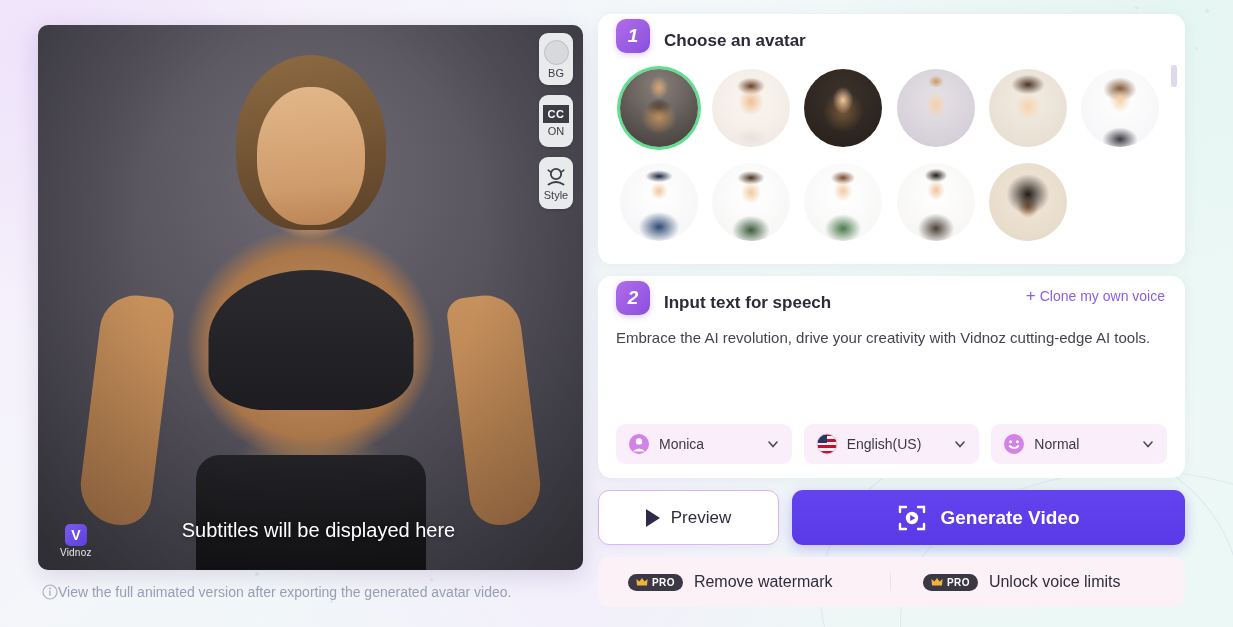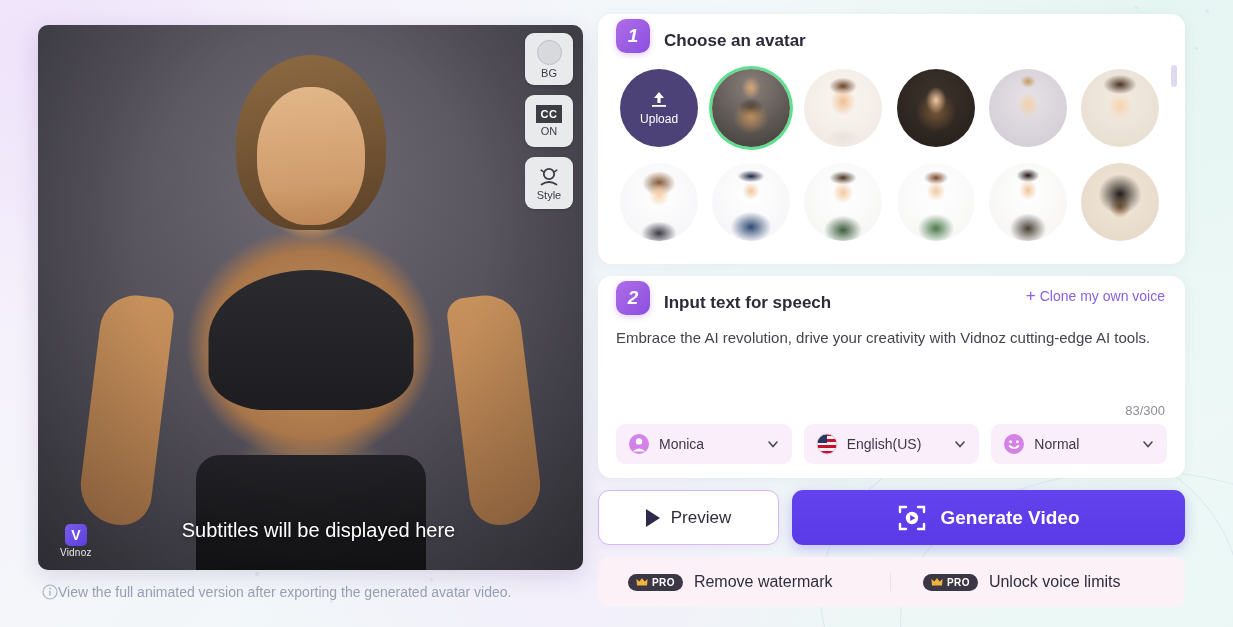--- a/index.html
+++ b/index.html
@@ -69,21 +69,21 @@
   .video-vignette {
     position: absolute; inset: 0;
     background: radial-gradient(ellipse at 50% 40%, rgba(0,0,0,0) 45%, rgba(0,0,0,0.28) 100%);
   }
 
   .video-ctrls {
     position: absolute; top: 8px; right: 10px;
     display: flex; flex-direction: column; gap: 10px; z-index: 5;
   }
   .ctrl-btn {
-    width: 48px; height: 52px; border-radius: 9px;
+    width: 34px; height: 52px; border-radius: 9px;
     background: #e9eaec;
     display: flex; flex-direction: column; align-items: center; justify-content: center;
     gap: 3px; cursor: pointer;
     box-shadow: 0 1px 3px rgba(0,0,0,0.18);
   }
   .ctrl-label { font-size: 11px; color: #3c3c44; line-height: 1; }
   .bg-circle {
     width: 25px; height: 25px; border-radius: 50%;
     background: #d8d9dc; border: 1px solid #bfc0c4;
   }
@@ -309,29 +309,20 @@
   <div class="right-col">
 
     <div class="card avatar-card">
       <div class="card-head">
         <span class="step-badge">1</span>
         <span class="card-title">Choose an avatar</span>
       </div>
       <div class="avatar-scroll">
         <div class="avatar-grid">
 
-          <div class="av-cell">
-              <div class="av av-upload">
-            <svg class="up-ico" viewBox="0 0 22 20">
-              <path d="M11 2 L16 8 H12.6 V13 H9.4 V8 H6 Z" fill="#fff"></path>
-              <rect x="4" y="15" width="14" height="1.8" fill="#fff"></rect>
-            </svg>
-            <span class="up-label">Upload</span>
-          </div>
-            </div>
 
           <div class="av-cell">
               <div class="av selected">
             <div class="av-img" style="background:radial-gradient(circle at 50% 22%,#8a7f7a 0%,#5f5955 55%,#403b39 100%);"></div>
             <div class="av-img" style="background:
               radial-gradient(ellipse 13px 16px at 50% 24%, #d7a777 0%, rgba(215,167,119,0) 72%),
               radial-gradient(ellipse 24px 22px at 50% 62%, #bb8c5c 0%, rgba(187,140,92,0) 75%),
               radial-gradient(ellipse 16px 12px at 50% 50%, #1f1f22 0%, rgba(31,31,34,0) 78%);"></div>
           </div>
             </div>
@@ -442,21 +433,20 @@
         <div class="card-head">
           <span class="step-badge">2</span>
           <span class="card-title">Input text for speech</span>
         </div>
         <div class="clone-link">
           <span class="clone-plus">+</span>
           <span>Clone my own voice</span>
         </div>
       </div>
       <div class="speech-text">Embrace the AI revolution, drive your creativity with Vidnoz cutting-edge AI tools.</div>
-      <div class="char-count">83/300</div>
       <div class="select-row">
 
         <div class="sel">
           <svg class="sel-ico" viewBox="0 0 22 22">
             <circle cx="11" cy="11" r="10" fill="#d482e8"></circle>
             <circle cx="11" cy="8.4" r="3.2" fill="#fff"></circle>
             <path d="M4.8 18.5 Q11 12.6 17.2 18.5 Z" fill="#fff"></path>
           </svg>
           <span class="sel-label">Monica</span>
           <svg class="chev" viewBox="0 0 14 14">

